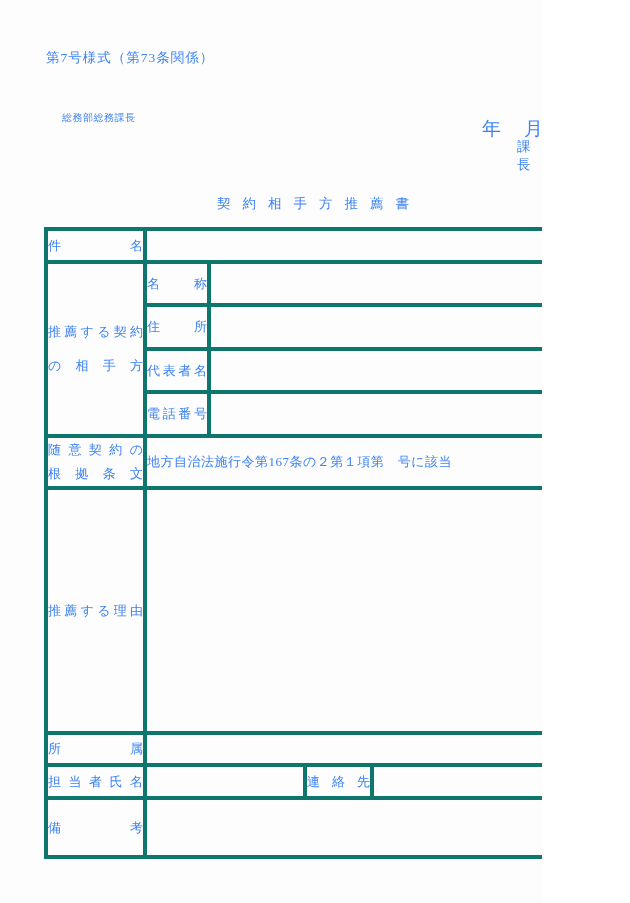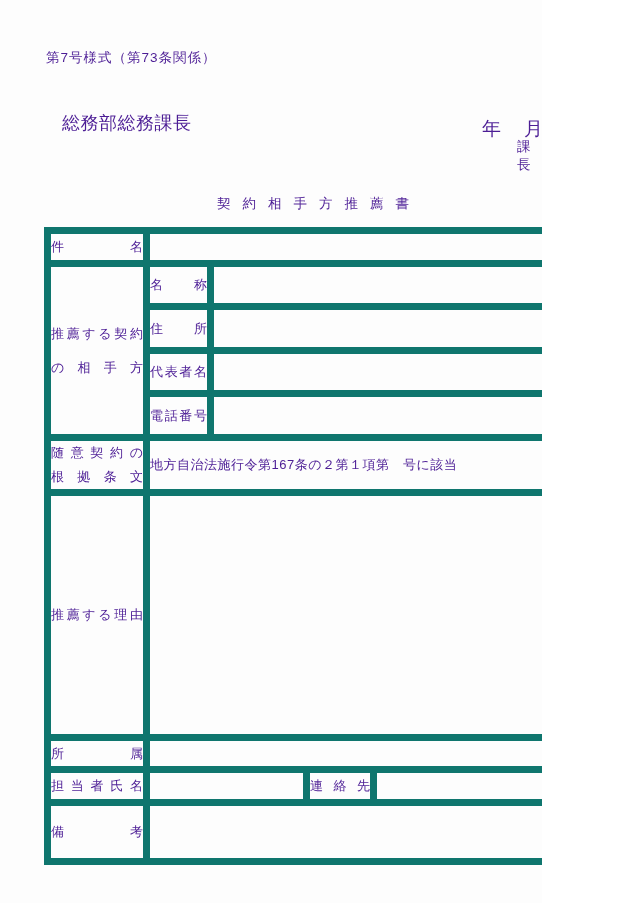--- a/index.html
+++ b/index.html
@@ -2,42 +2,42 @@
 <html><head>
 <meta charset="utf-8">
 <style>
   * { margin: 0; padding: 0; box-sizing: border-box; }
   html, body { background: #ffffff; }
   .page {
     position: relative;
     width: 542px;
     height: 903px;
     background: #fdfdfd;
-    font-family: Liberation Sans, sans-serif;
-    color: #4c1d95;
+    font-family: Liberation Serif, serif;
+    color: #3b82f6;
     overflow: hidden;
   }
   .form-number {
     position: absolute;
     left: 46px; top: 49px;
     font-size: 13.5px;
     letter-spacing: 1px;
   }
   .date-line {
     position: absolute;
     left: 482px; top: 88px;
     font-size: 19px;
     white-space: nowrap;
     margin-top: 28px;
   }
   .date-line .gap { margin-left: 23px; }
   .addressee {
     position: absolute;
     left: 62px; top: 111px;
-    font-size: 18px;
+    font-size: 10px;
     letter-spacing: 0.5px;
   }
   .approver {
     position: absolute;
     left: 517px; top: 138px;
     font-size: 13.5px;
   }
   .doc-title {
     position: absolute;
     left: 0; top: 168px;
@@ -54,21 +54,21 @@
     font-size: 13.5px;
   }
   table.form-table {
     position: absolute;
     left: 44px; top: 227px;
     width: 537px;
     border-collapse: collapse;
     table-layout: fixed;
   }
   .form-table td {
-    border: 7px solid #0f766e;
+    border: 4px solid #0f766e;
     vertical-align: middle;
     padding: 0;
     font-size: 13px;
   }
   .lbl { padding: 0 10px; }
   .sub { padding: 0 8px; margin-top: 31px; }
   .jl {
     text-align: justify;
     text-align-last: justify;
     -moz-text-align-last: justify;

